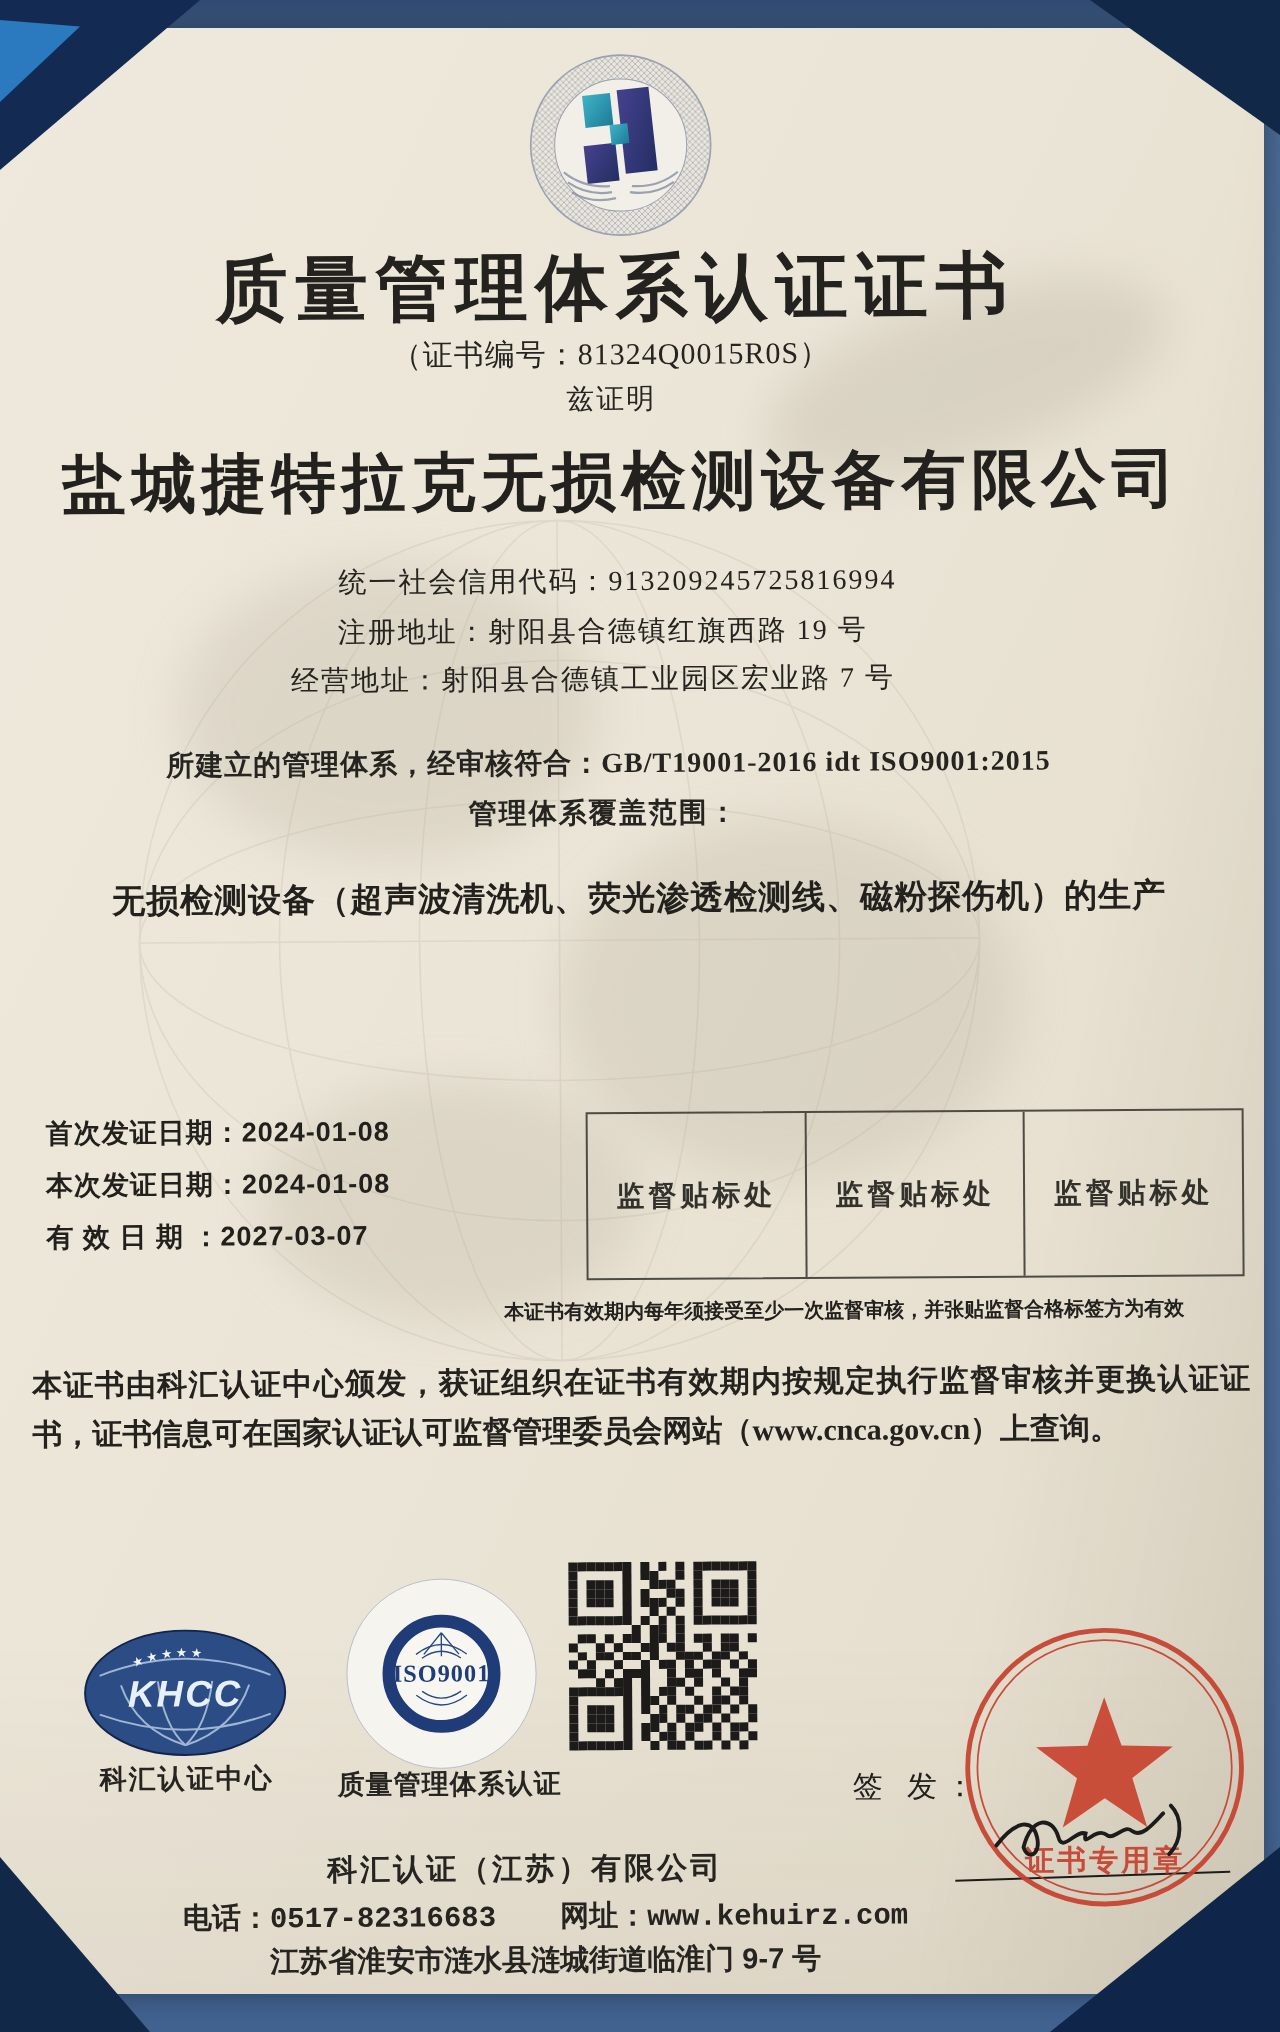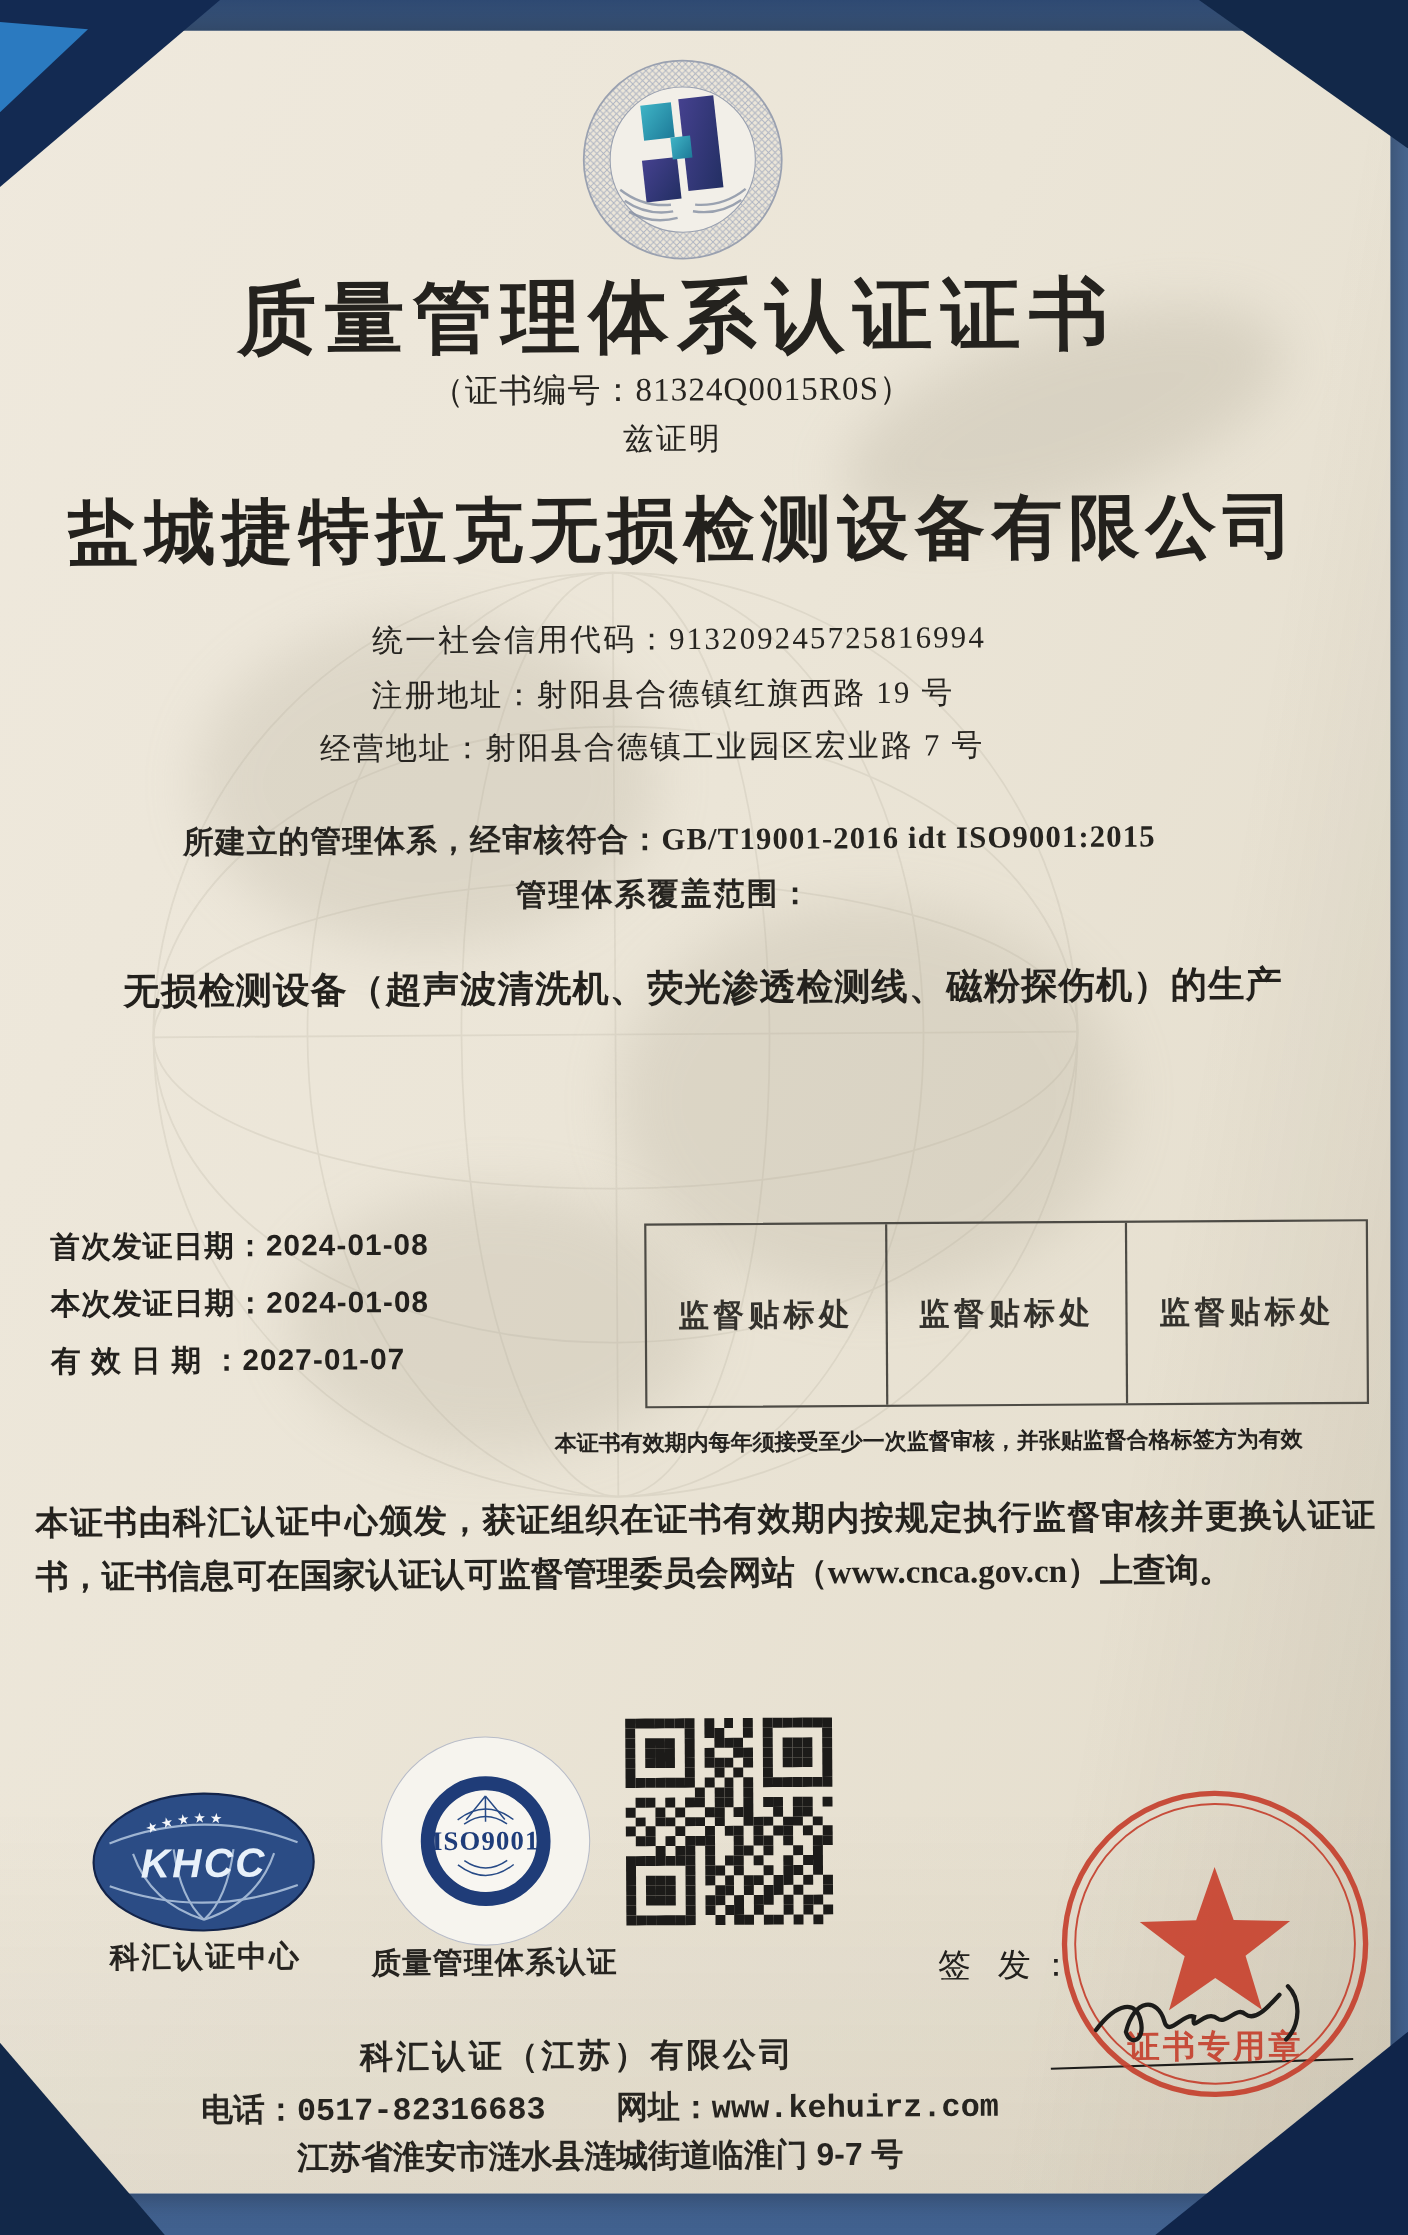--- a/index.html
+++ b/index.html
@@ -106,21 +106,21 @@
     <div class="abs ctr" style="left:20px;top:876px;width:1240px;font-size:33px;font-weight:700;letter-spacing:1px;color:#23211d;">无损检测设备（超声波清洗机、荧光渗透检测线、磁粉探伤机）的生产</div>
 
     <div class="abs hei" style="left:45px;top:1112px;width:420px;">
       <div class="dates-row">
         <span>首次发证日期：</span><span>2024-01-08</span>
       </div>
       <div class="dates-row">
         <span>本次发证日期：</span><span>2024-01-08</span>
       </div>
       <div class="dates-row">
-        <span>有 效 日 期 ：</span><span>2027-01-07</span>
+        <span>有 效 日 期 ：</span><span>2027-03-07</span>
       </div>
     </div>
 
     <div class="abs sup-table" style="left:585px;top:1112px;width:658px;height:168px;">
       <div class="sup-cell">监督贴标处</div>
       <div class="sup-cell">监督贴标处</div>
       <div class="sup-cell">监督贴标处</div>
     </div>
     <div class="abs ctr hei" style="left:440px;top:1298px;width:805px;font-size:20px;font-weight:600;color:#23211e;">本证书有效期内每年须接受至少一次监督审核，并张贴监督合格标签方为有效</div>
 

